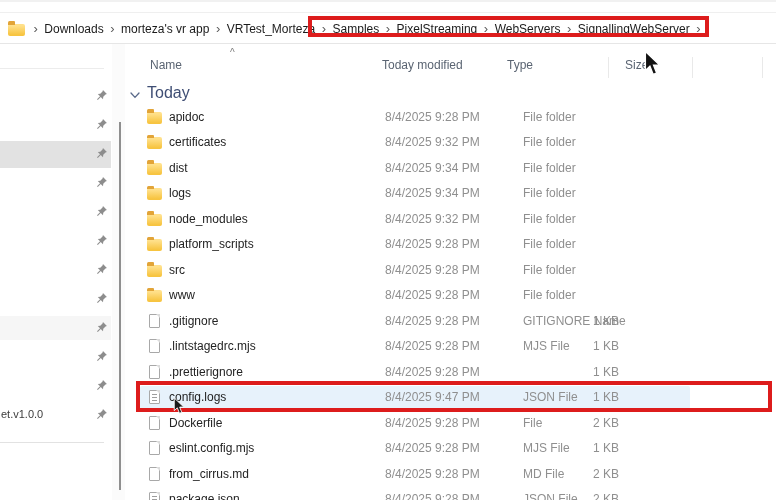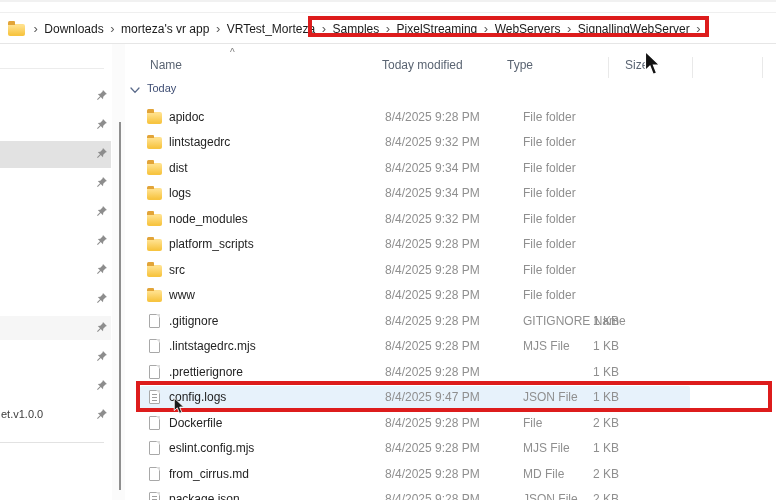--- a/index.html
+++ b/index.html
@@ -53,22 +53,22 @@
   .scroll-thumb{position:absolute;left:119px;top:122px;width:2px;height:368px;background:#8f8f8f}
 
   
   .main{position:absolute;left:125px;top:44px;width:651px;height:456px;background:#fff}
   .list-header{position:absolute;left:0;top:6px;width:100%;height:28px;font-size:12px;color:var(--hdr)}
   .list-header .lbl{position:absolute;top:8px;line-height:14px}
   .h-name{left:25px}.h-date{left:257px}.h-type{left:382px}.h-size{left:500px}
   .h-caret{position:absolute;left:105px;top:-3px;font-size:10px;color:#7b7b7b}
   .h-sep{position:absolute;top:7px;height:21px;width:1px;background:#e9e9e9}
 
-  .group-row{position:absolute;left:0;top:38px;height:22px;display:flex;
-             font-size:11px;color:var(--grp)}
+  .group-row{position:absolute;left:0;top:38px;height:22px;display:flex;align-items:center;
+             font-size:16px;color:var(--grp)}
   .grp-chev{margin:2px 7px 0 5px}
 
   .rows{position:absolute;left:0;top:60px;width:100%}
   .row{position:relative;height:25.5px;display:flex;align-items:center;padding-left:22px;font-size:12px}
   .row .fold{margin-right:7px;flex:none}
   .row .fname{color:var(--name);position:relative}
   .cell{position:absolute;color:var(--meta)}
   .c-date{left:260px}.c-type{left:398px}
   .c-size{left:468px;width:84px;text-align:left}
   .sel-bg{position:absolute;left:15px;top:1px;bottom:1px;width:550px;background:var(--sel);border-radius:2px}
@@ -201,21 +201,21 @@
   <div class="rows" id="rows">
       <div class="row">
         <span class="fold"></span>
         <span class="fname">apidoc</span>
         <span class="cell c-date">8/4/2025 9:28 PM</span>
         <span class="cell c-type">File folder</span>
         <span class="cell c-size"></span>
       </div>
       <div class="row">
         <span class="fold"></span>
-        <span class="fname">lintstagedrc</span>
+        <span class="fname">certificates</span>
         <span class="cell c-date">8/4/2025 9:32 PM</span>
         <span class="cell c-type">File folder</span>
         <span class="cell c-size"></span>
       </div>
       <div class="row">
         <span class="fold"></span>
         <span class="fname">dist</span>
         <span class="cell c-date">8/4/2025 9:34 PM</span>
         <span class="cell c-type">File folder</span>
         <span class="cell c-size"></span>

